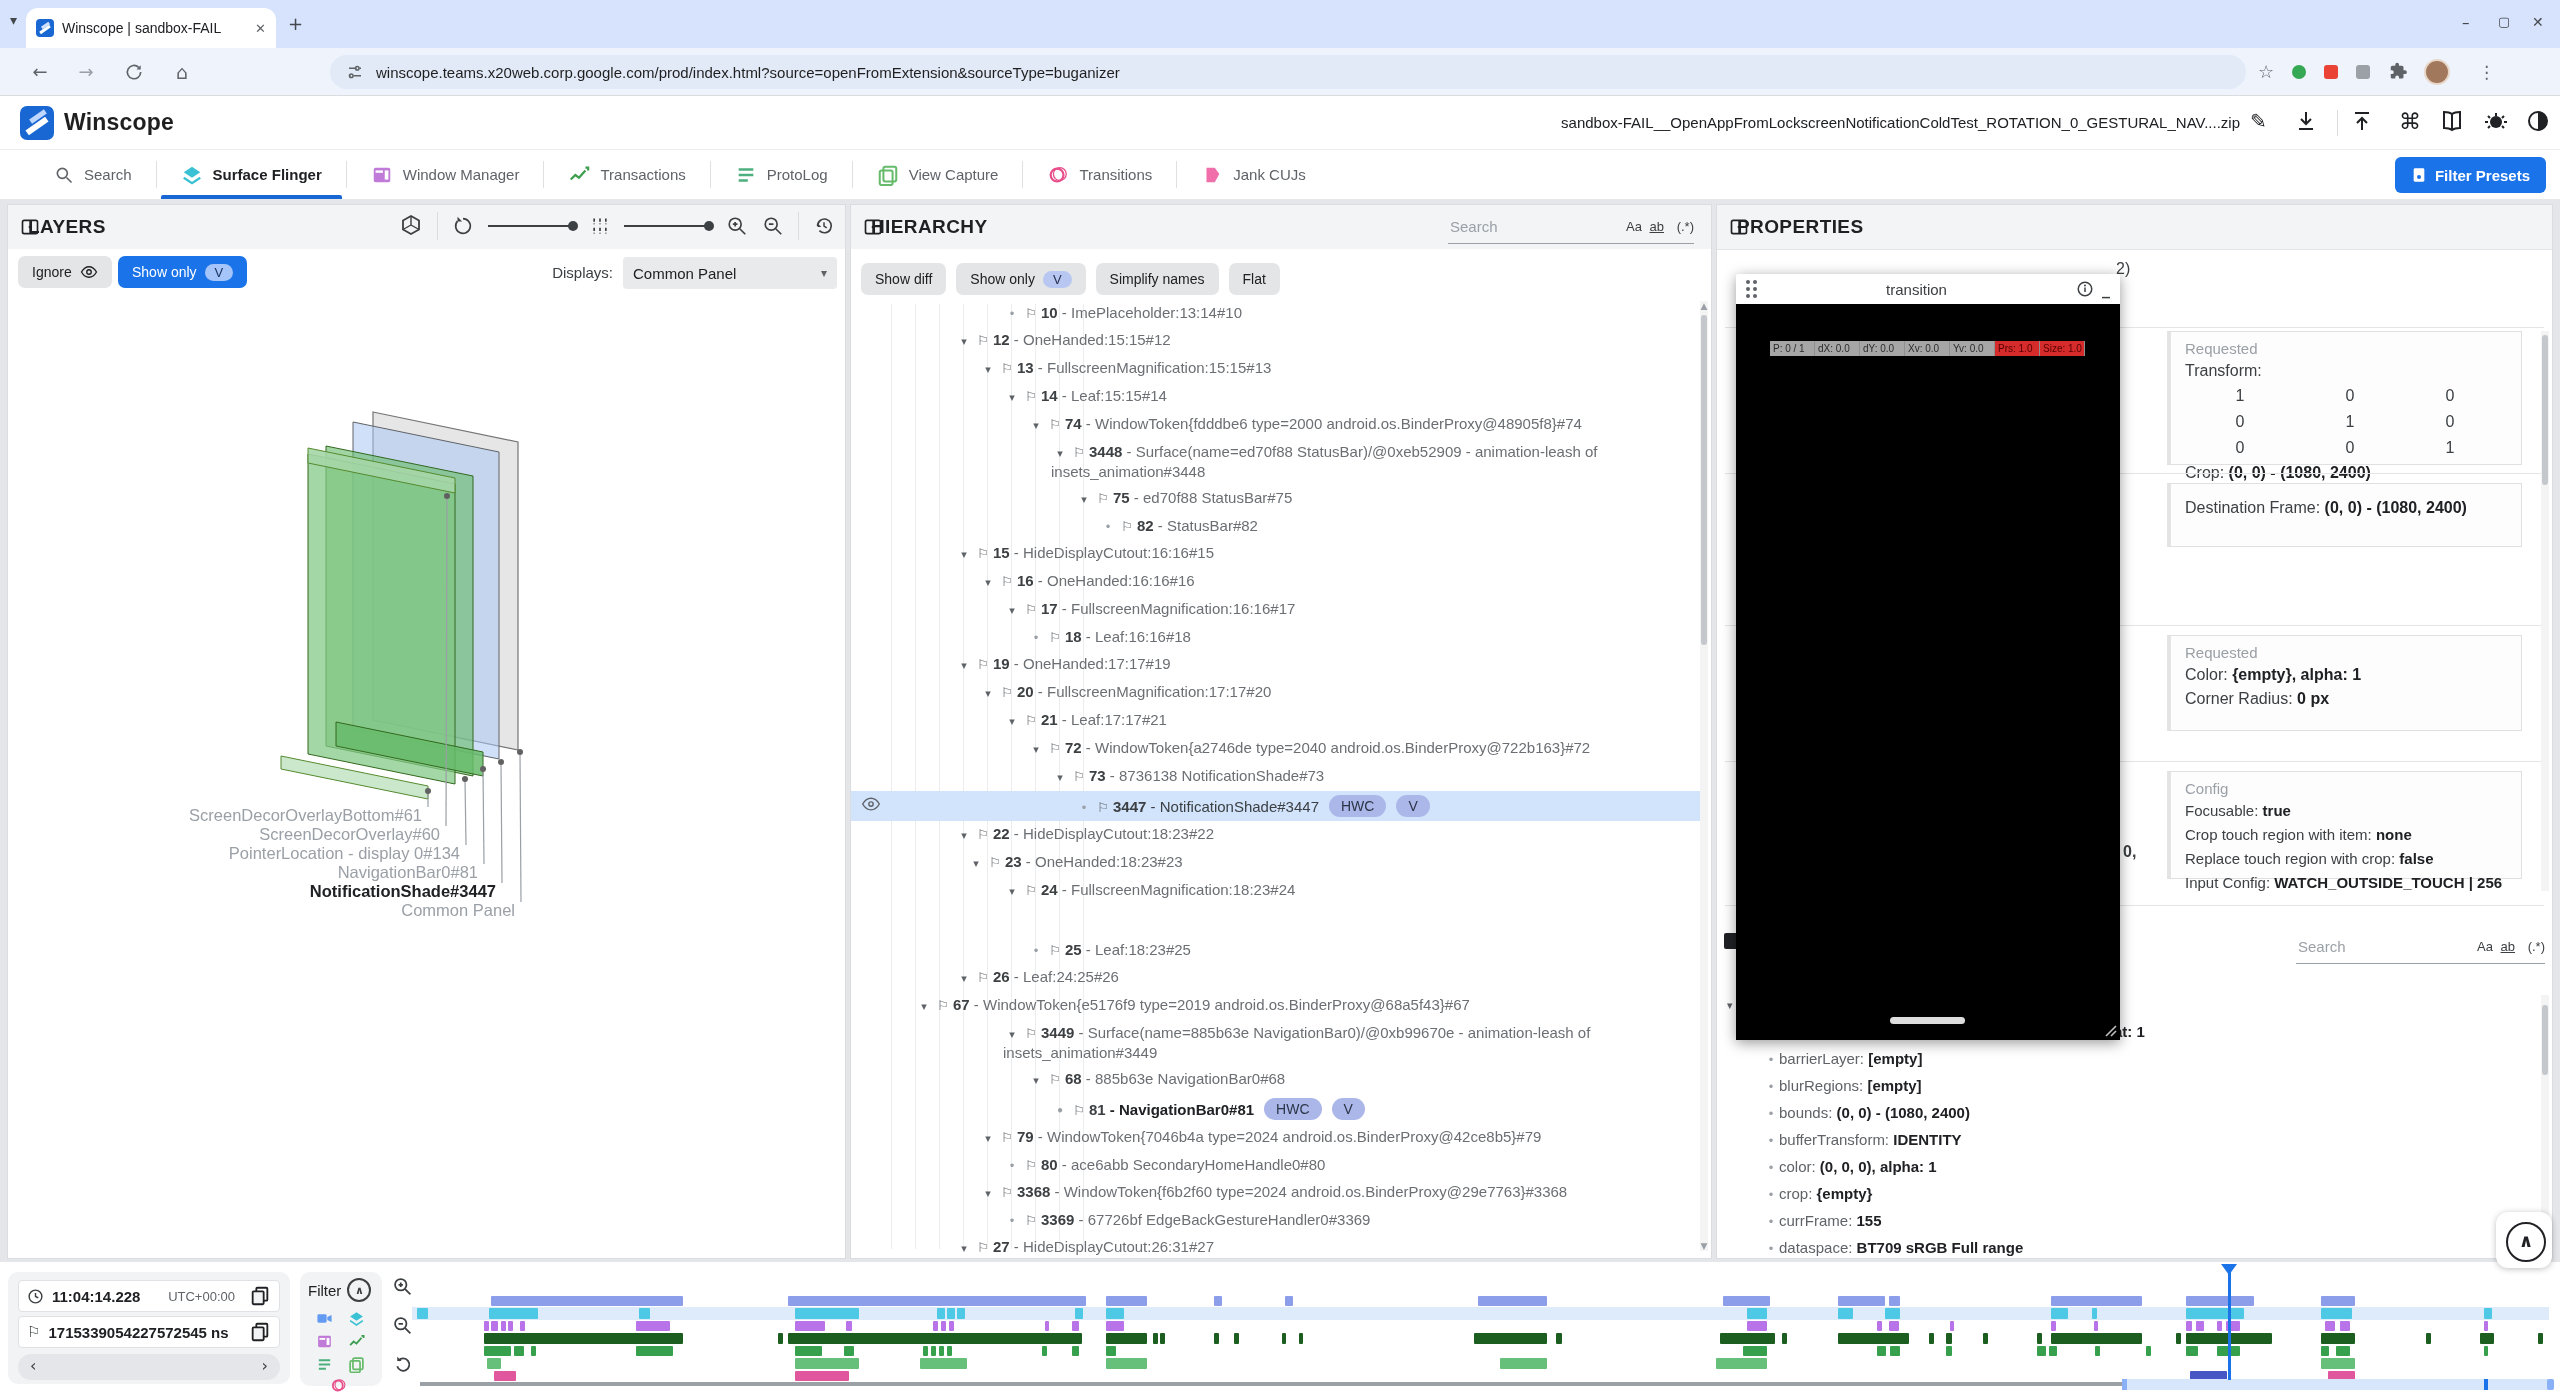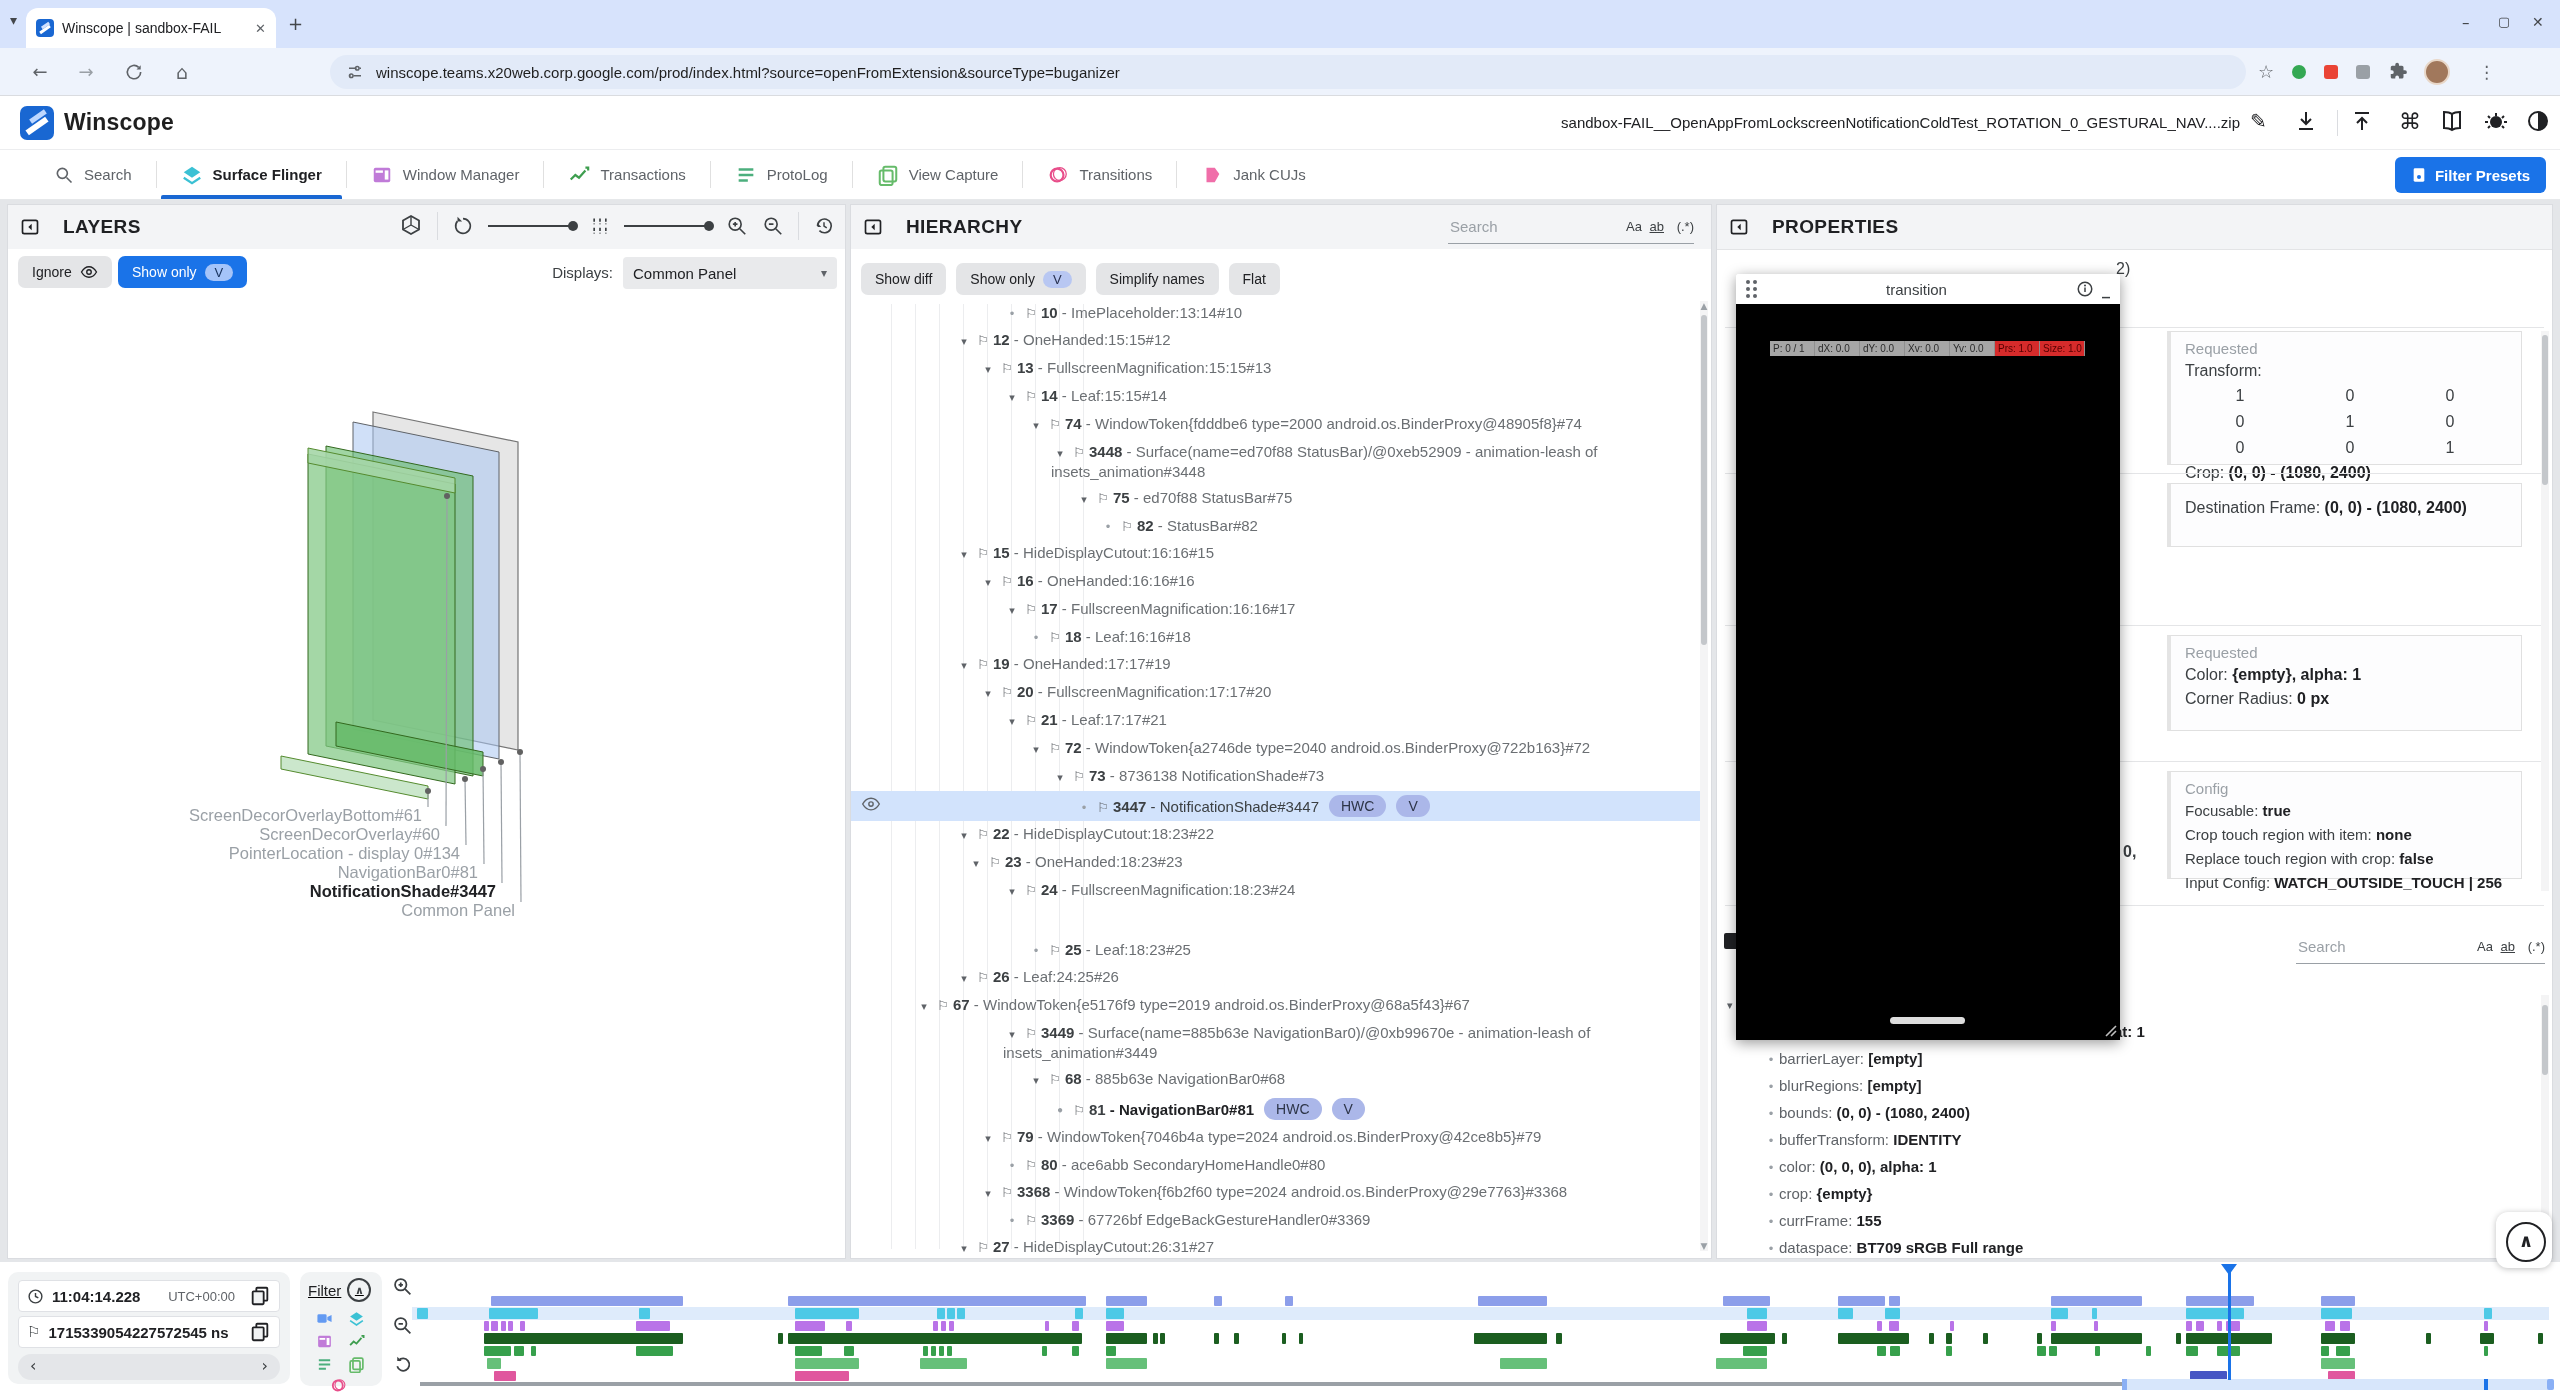--- a/index.html
+++ b/index.html
@@ -37,21 +37,21 @@
   .ntab{display:flex;align-items:center;gap:10px;padding:0 24px;font-size:15px;color:#5F6368;position:relative;}
   .ntab.active{color:#202124;font-weight:700;}
   .ntab.active:after{content:"";position:absolute;left:4px;right:4px;bottom:0;height:4px;background:#1967D2;border-radius:2px 2px 0 0;}
   .nsep{width:1px;background:#E0E0E0;margin:11px 0;}
   .btn-primary{position:absolute;right:14px;top:157px;height:36px;background:#1A73E8;color:#fff;font-size:15px;font-weight:600;
     border-radius:6px;display:flex;align-items:center;gap:8px;padding:0 16px;}
 
   
   .panel{position:absolute;background:#FFFFFF;box-shadow:0 0 0 1px #DADCE0;}
   .p-head{position:absolute;left:0;top:0;right:0;height:44px;background:#F3F4F6;border-bottom:1px solid #E3E4E6;box-s izing:border-box;}
-  .p-title{position:absolute;left:55px;top:11px;font-size:19px;font-weight:700;color:#1F2023;letter-spacing:.4px;}
+  .p-title{position:absolute;left:20px;top:11px;font-size:19px;font-weight:700;color:#1F2023;letter-spacing:.4px;}
   .collapse-ic{position:absolute;left:12px;top:12px;width:20px;height:20px;}
   .chip{display:inline-flex;align-items:center;gap:8px;height:32px;border-radius:7px;background:#E4E5E7;color:#202124;
     font-size:14px;padding:0 14px;box-sizing:border-box;}
   .chip .vpill{background:#B8C7F2;color:#27304F;border-radius:12px;font-size:13px;padding:1px 10px;}
   .chip.blue{background:#1A73E8;color:#fff;}
   .chip.blue .vpill{background:#A5C4F9;color:#17325E;}
 
   
   #h-tree{position:absolute;left:0;top:95px;width:852px;height:955px;overflow:hidden;}
   #h-guides{position:absolute;left:0;top:0;width:100%;height:100%;}
@@ -605,21 +605,21 @@
             <rect x="4" y="7" width="12" height="14" rx="1" fill="#F1F3F4" stroke="#202124" stroke-width="2"></rect>
           </svg>
       </div>
       <div class="abs" style="left:10px;right:10px;top:82px;height:26px;background:#E4E6E9;border-radius:13px;">
         <span class="glyph abs" style="left:12px;top:2px;font-size:16px;color:#3C4043;">‹</span>
         <span class="glyph abs" style="right:12px;top:2px;font-size:16px;color:#3C4043;">›</span>
       </div>
     </div>
 
     <div class="tcard" style="left:300px;top:10px;width:82px;height:114px;padding:6px 8px;">
-      <div style="display:flex;align-items:center;gap:6px;text-decoration:underline;">
+      <div style="display:flex;align-items:center;gap:6px;">
         <span style="font-size:15px;color:#202124;">Filter</span>
         <span style="width:20px;height:20px;border:2px solid #3C4043;border-radius:50%;text-align:center;"><span class="glyph" style="font-size:11px;font-weight:700;color:#3C4043;line-height:19px;">∧</span></span>
       </div>
       <div style="display:grid;grid-template-columns:18px 18px;grid-gap:6px 14px;margin:8px 0 0 8px;">
         <svg width="17" height="17" viewBox="0 0 24 24">
             <rect x="2" y="6" width="13" height="12" rx="2" fill="#639AF2"></rect>
             <path d="M16 10l6-3v10l-6-3z" fill="#639AF2"></path>
           </svg>
         <svg width="17" height="17" viewBox="0 0 24 24">
             <path d="M12 3l9 6-9 6-9-6z" fill="#3BC1D4"></path>

